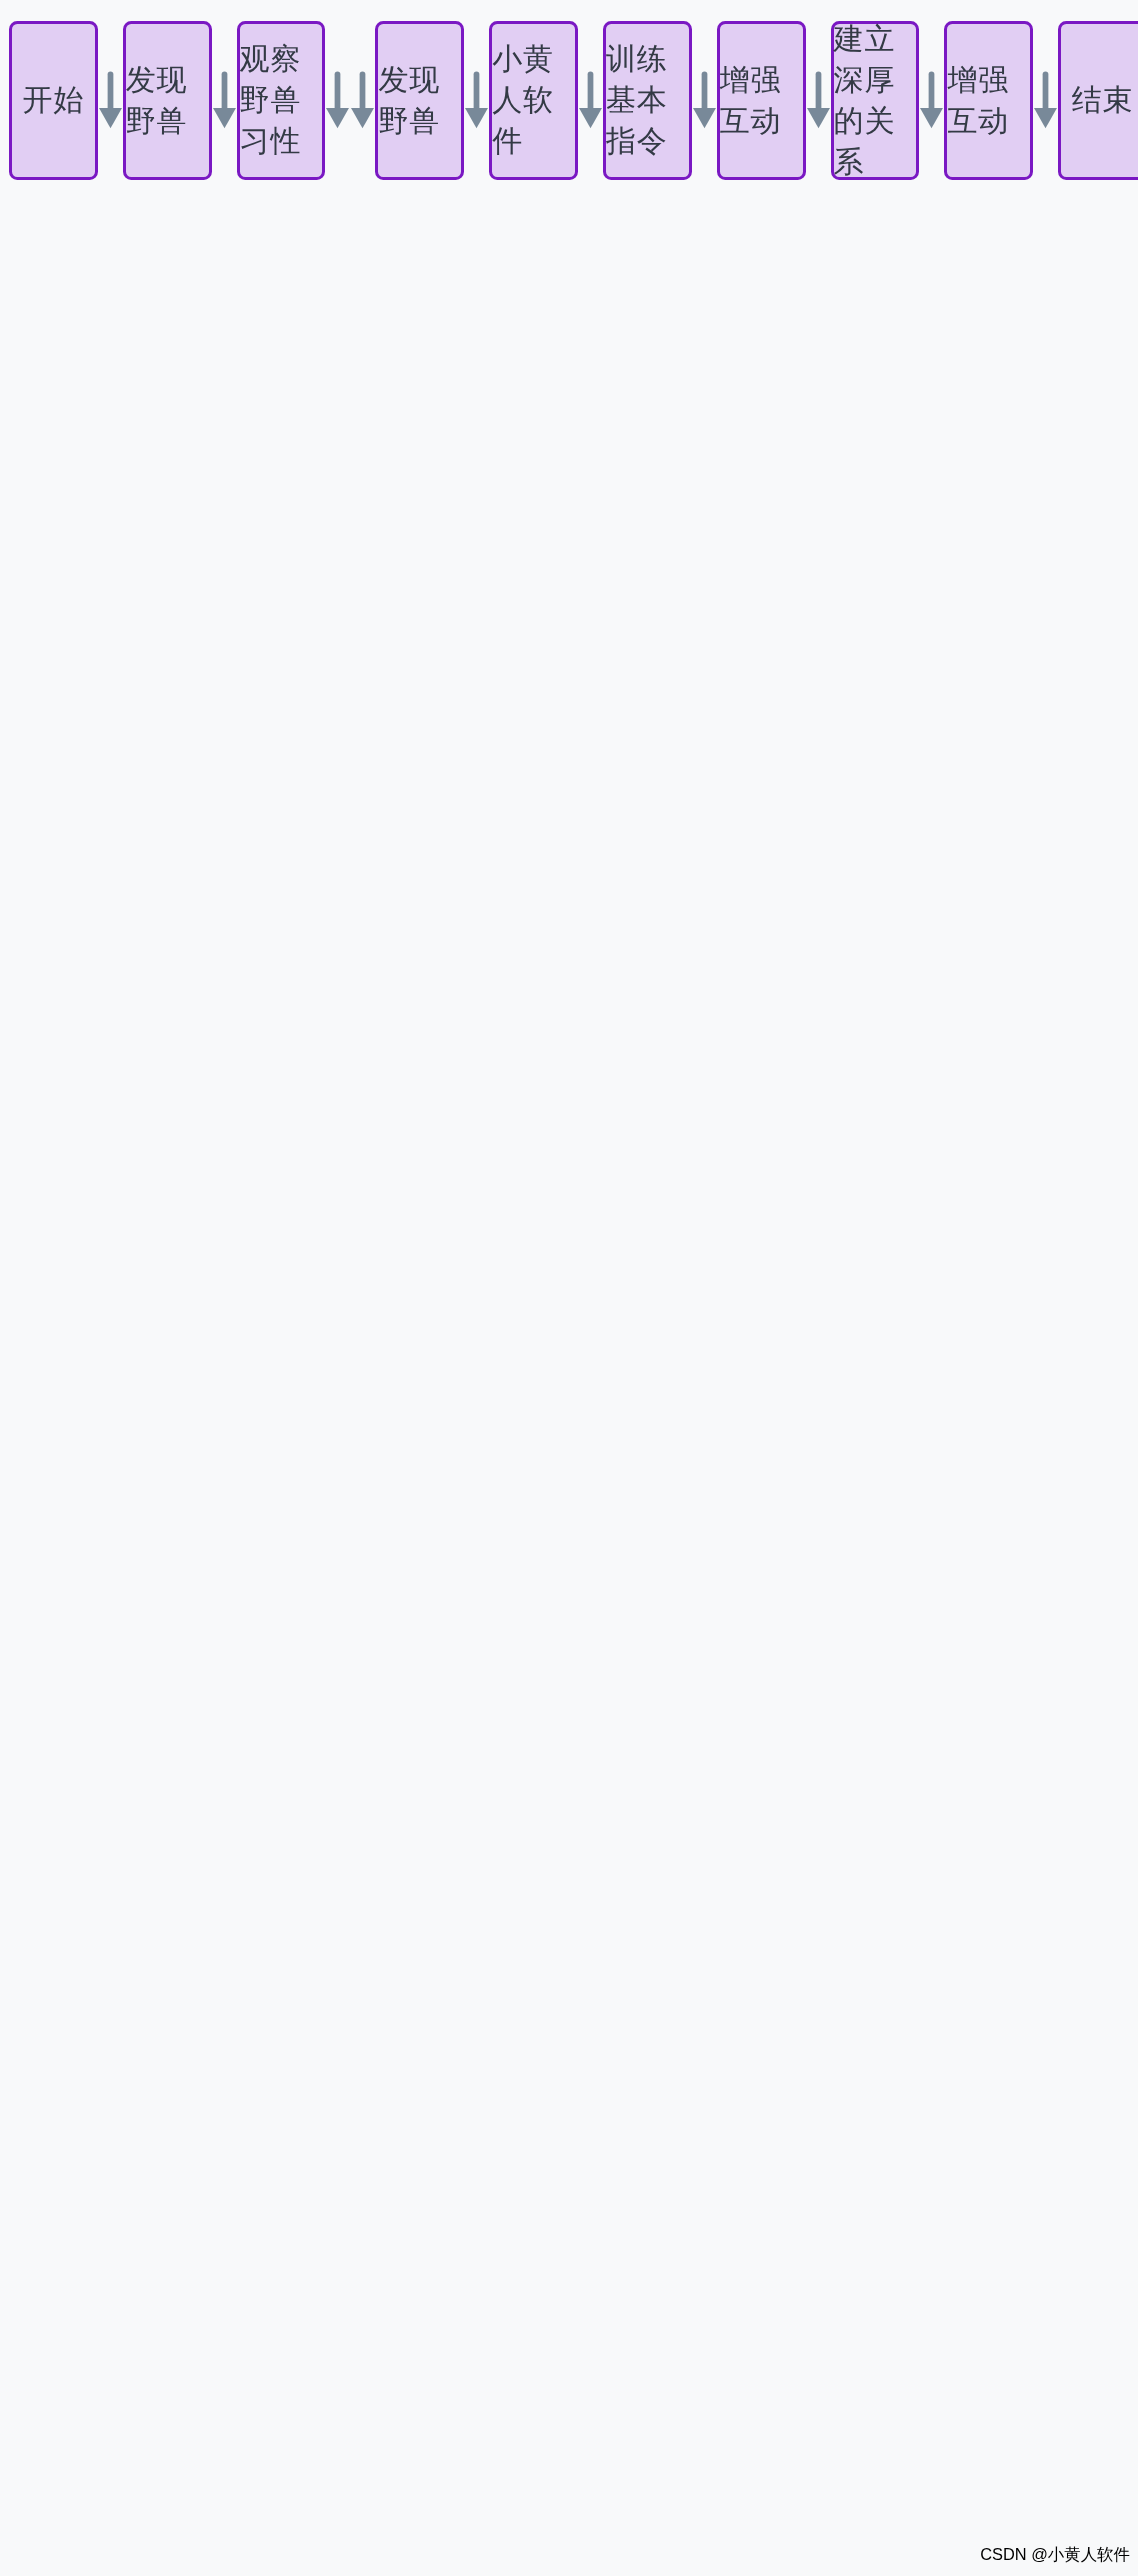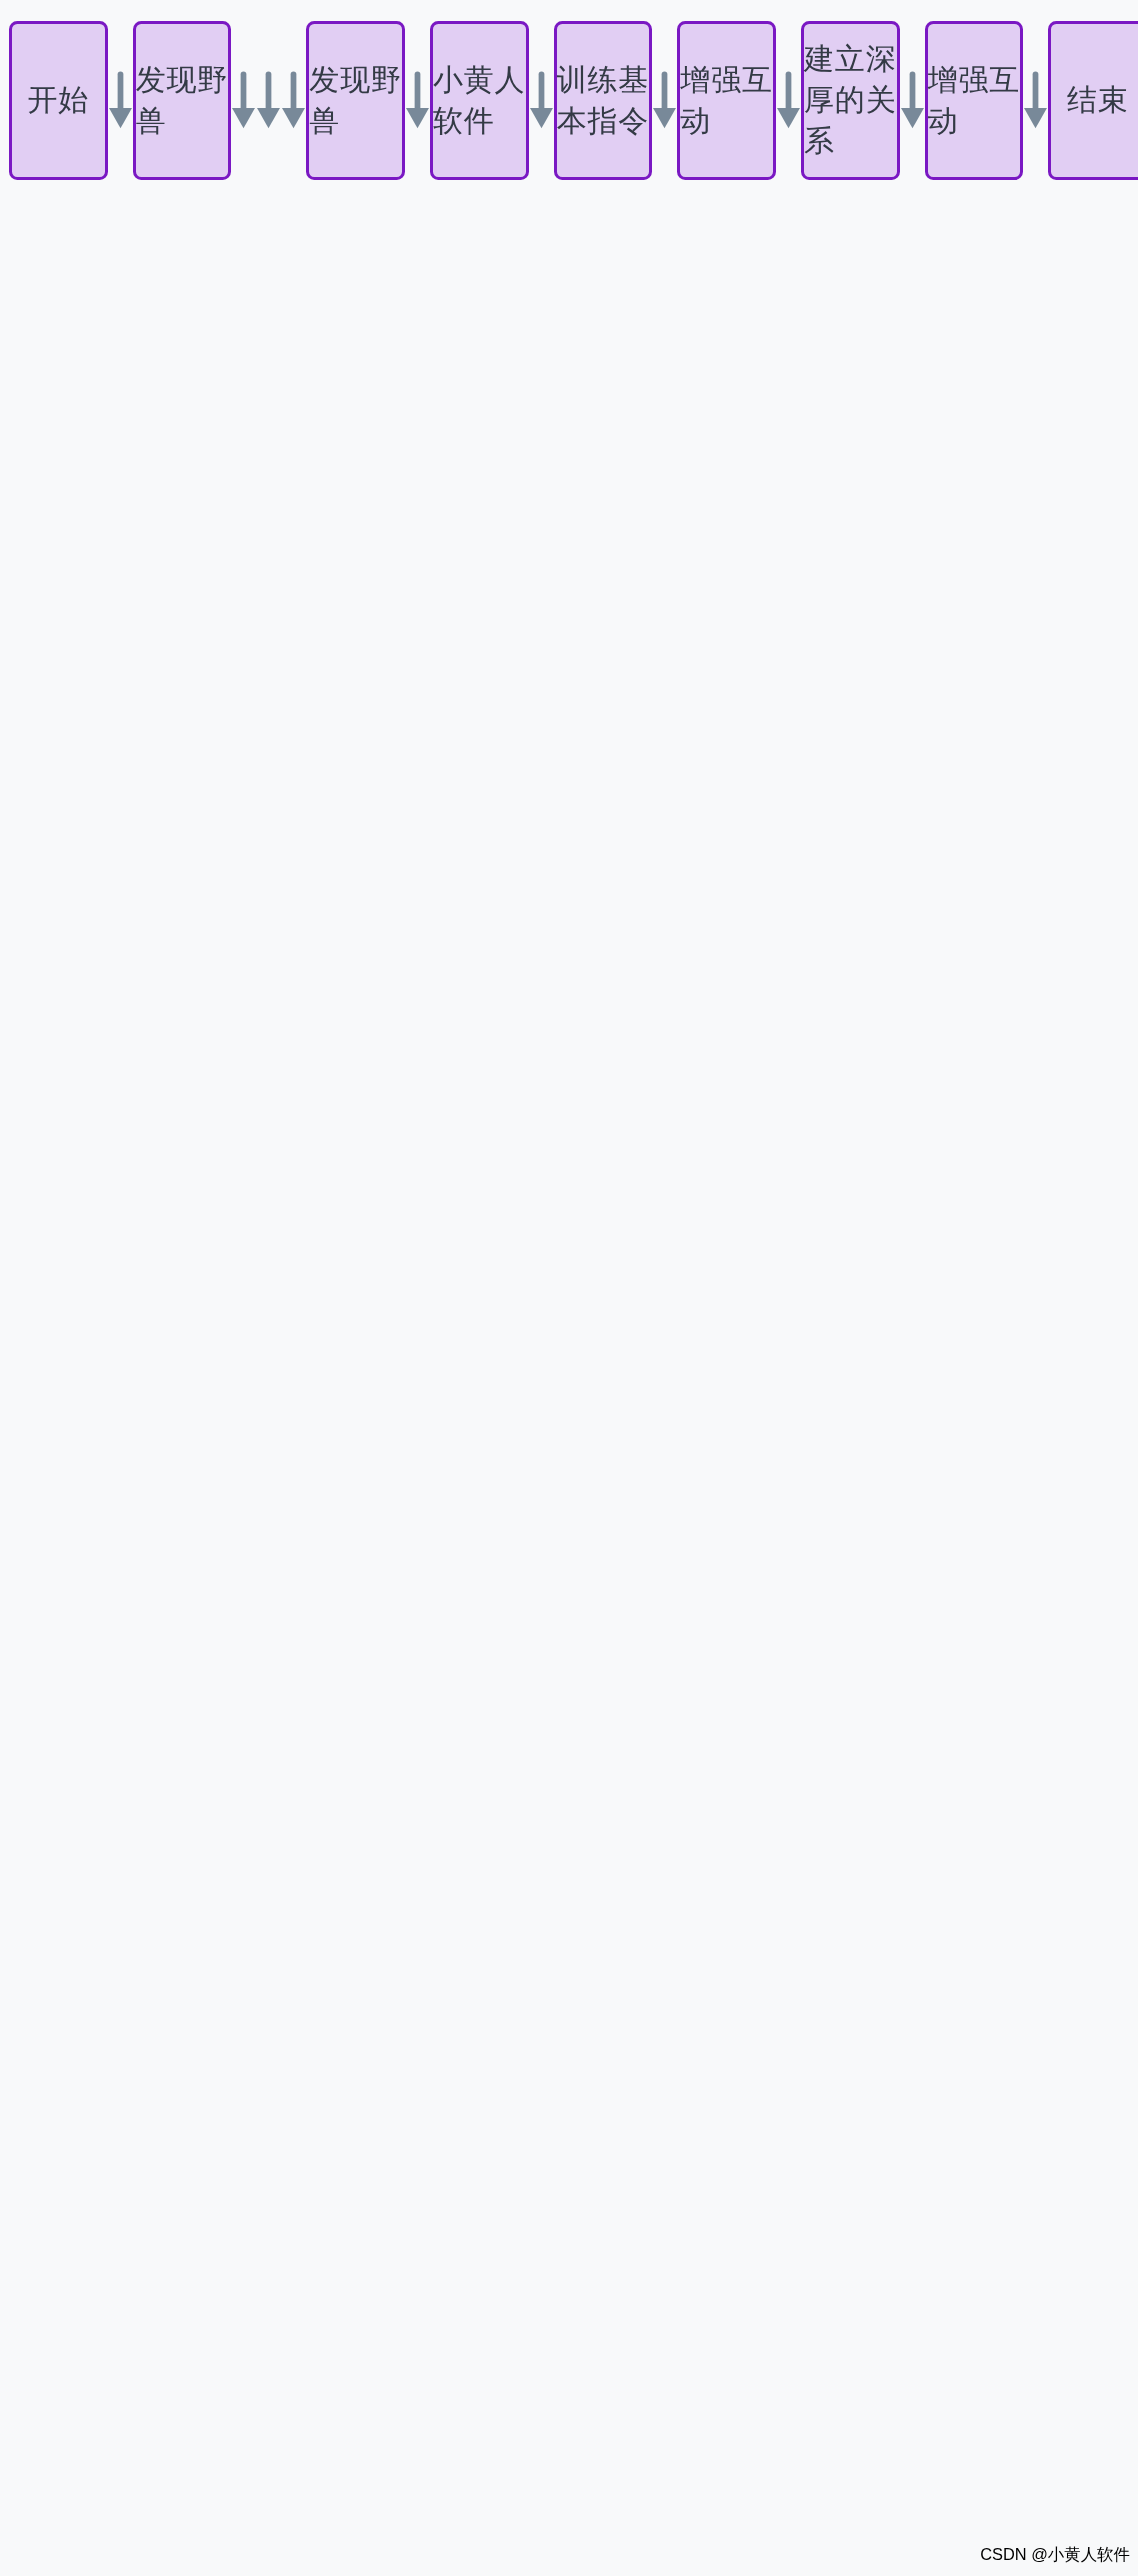--- a/index.html
+++ b/index.html
@@ -71,20 +71,23 @@
     <span>发现野兽</span>
   </div>
 
   <div class="gap">
     <svg width="25" height="59" viewBox="0 0 30 72">
       <line x1="15" y1="4" x2="15" y2="47" stroke="#788999" stroke-width="7" stroke-linecap="round"></line>
       <polygon points="1,45 29,45 15,70" fill="#788999"></polygon>
     </svg>
   </div>
 
+  <div class="node">
+    <span>观察野兽习性</span>
+  </div>
 
   <div class="gap">
     <svg width="25" height="59" viewBox="0 0 30 72">
       <line x1="15" y1="4" x2="15" y2="47" stroke="#788999" stroke-width="7" stroke-linecap="round"></line>
       <polygon points="1,45 29,45 15,70" fill="#788999"></polygon>
     </svg>
   </div>
 
 
   <div class="gap">

